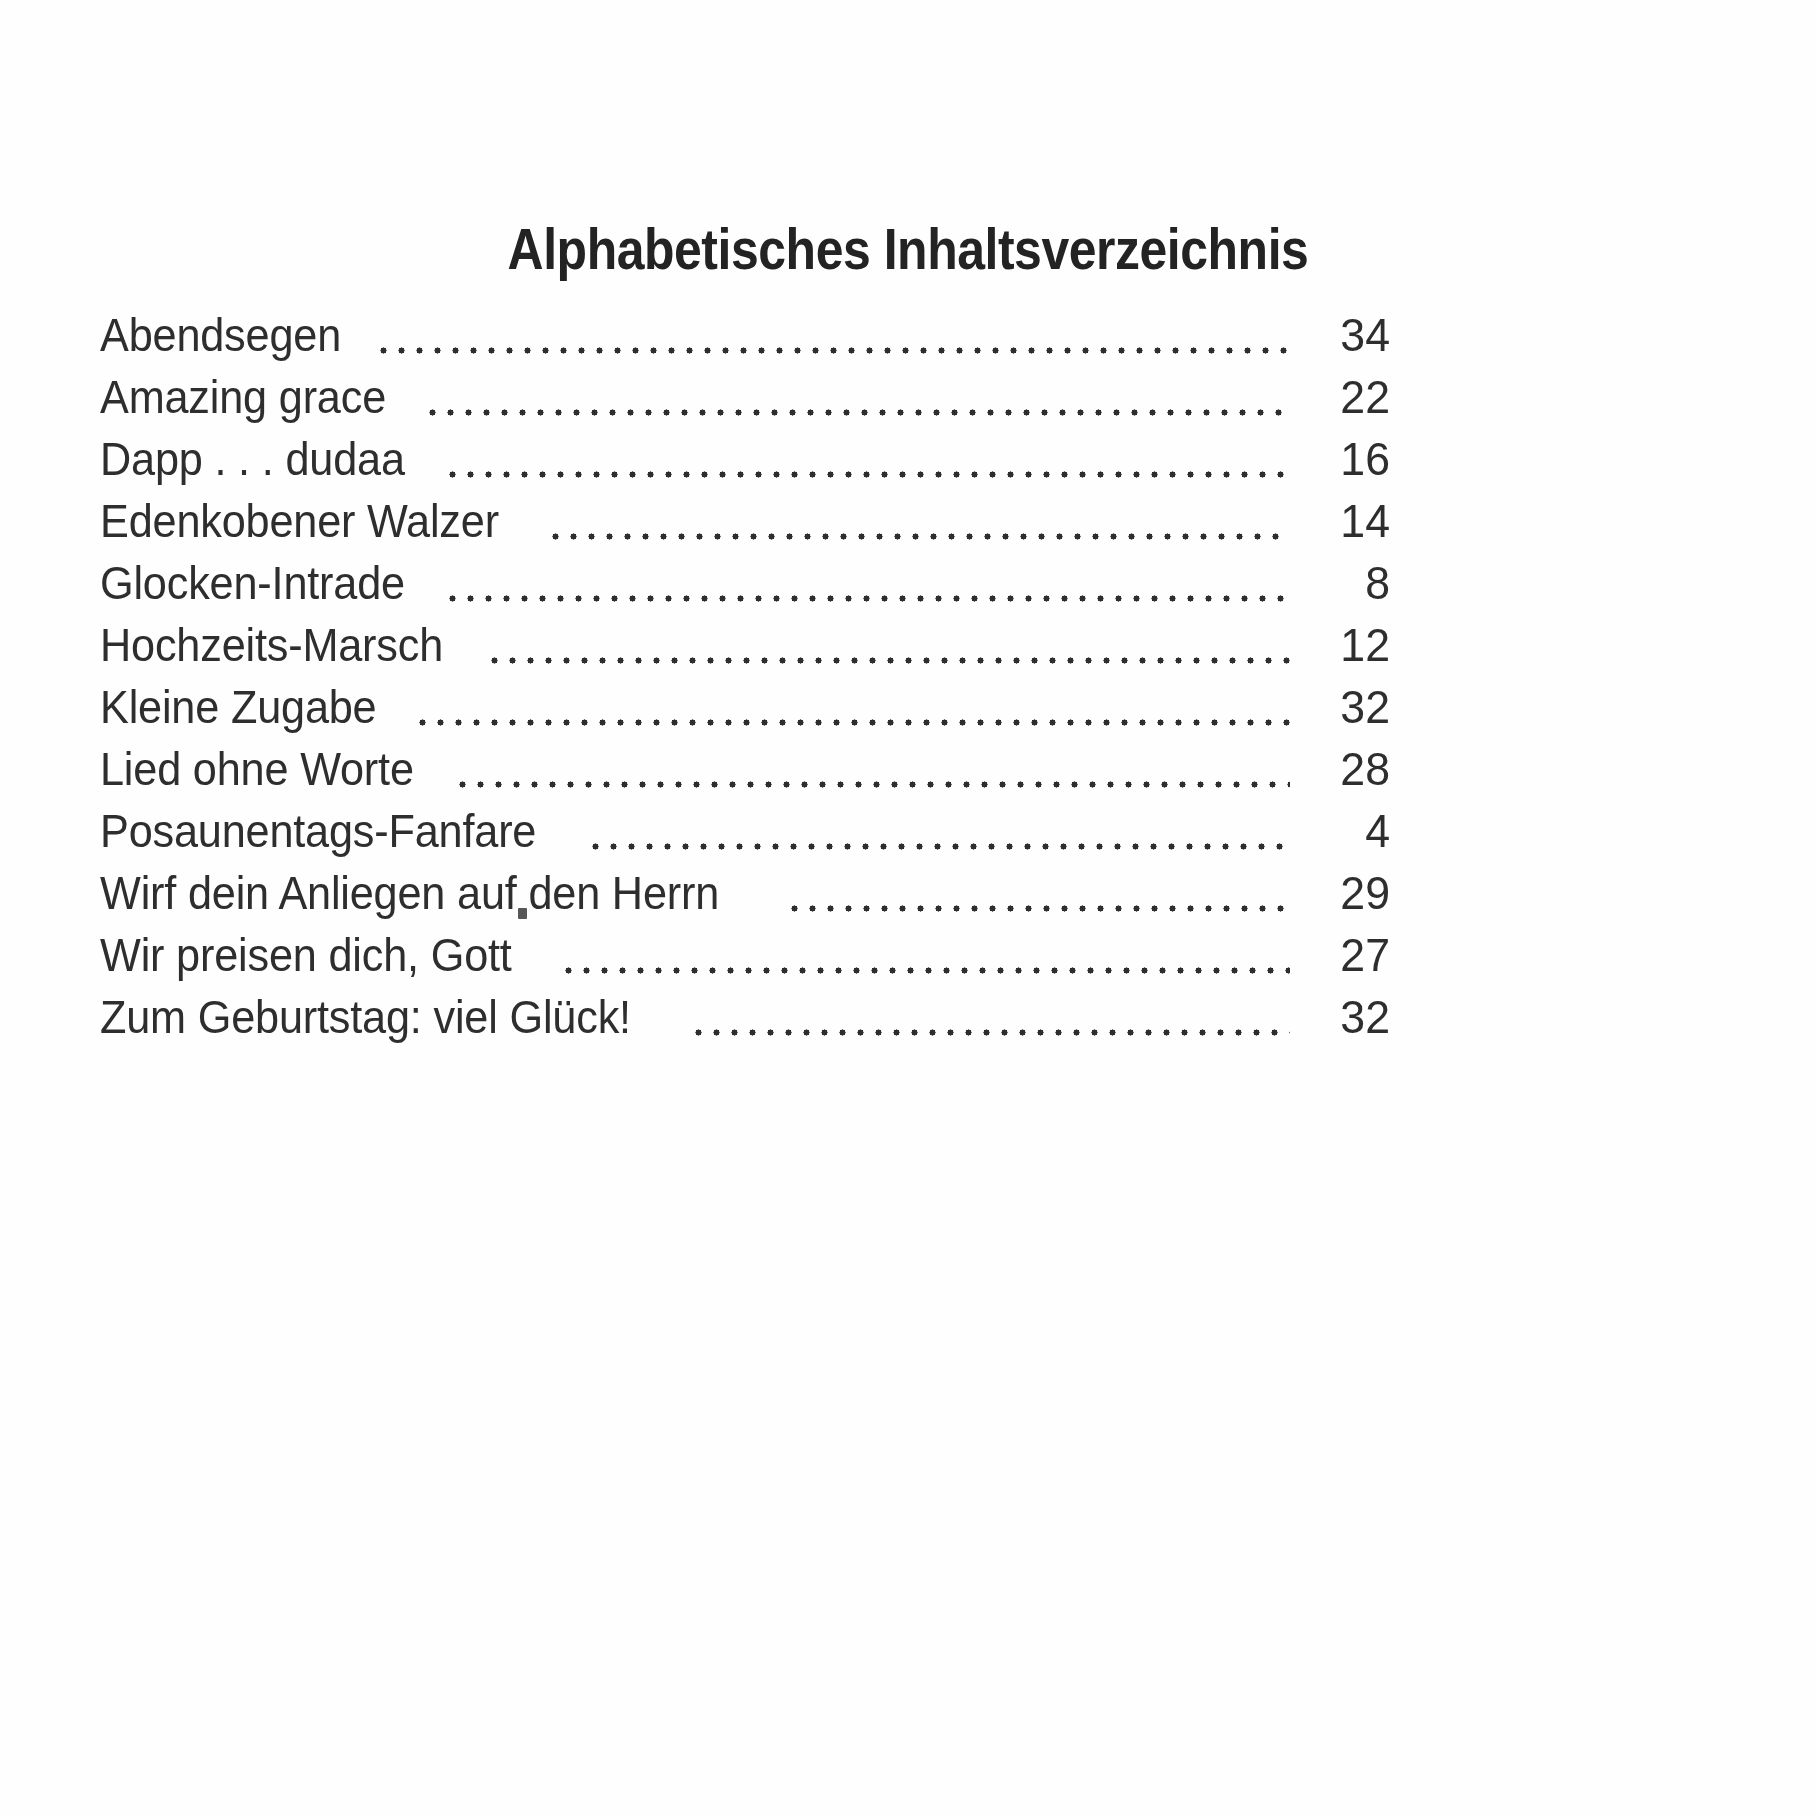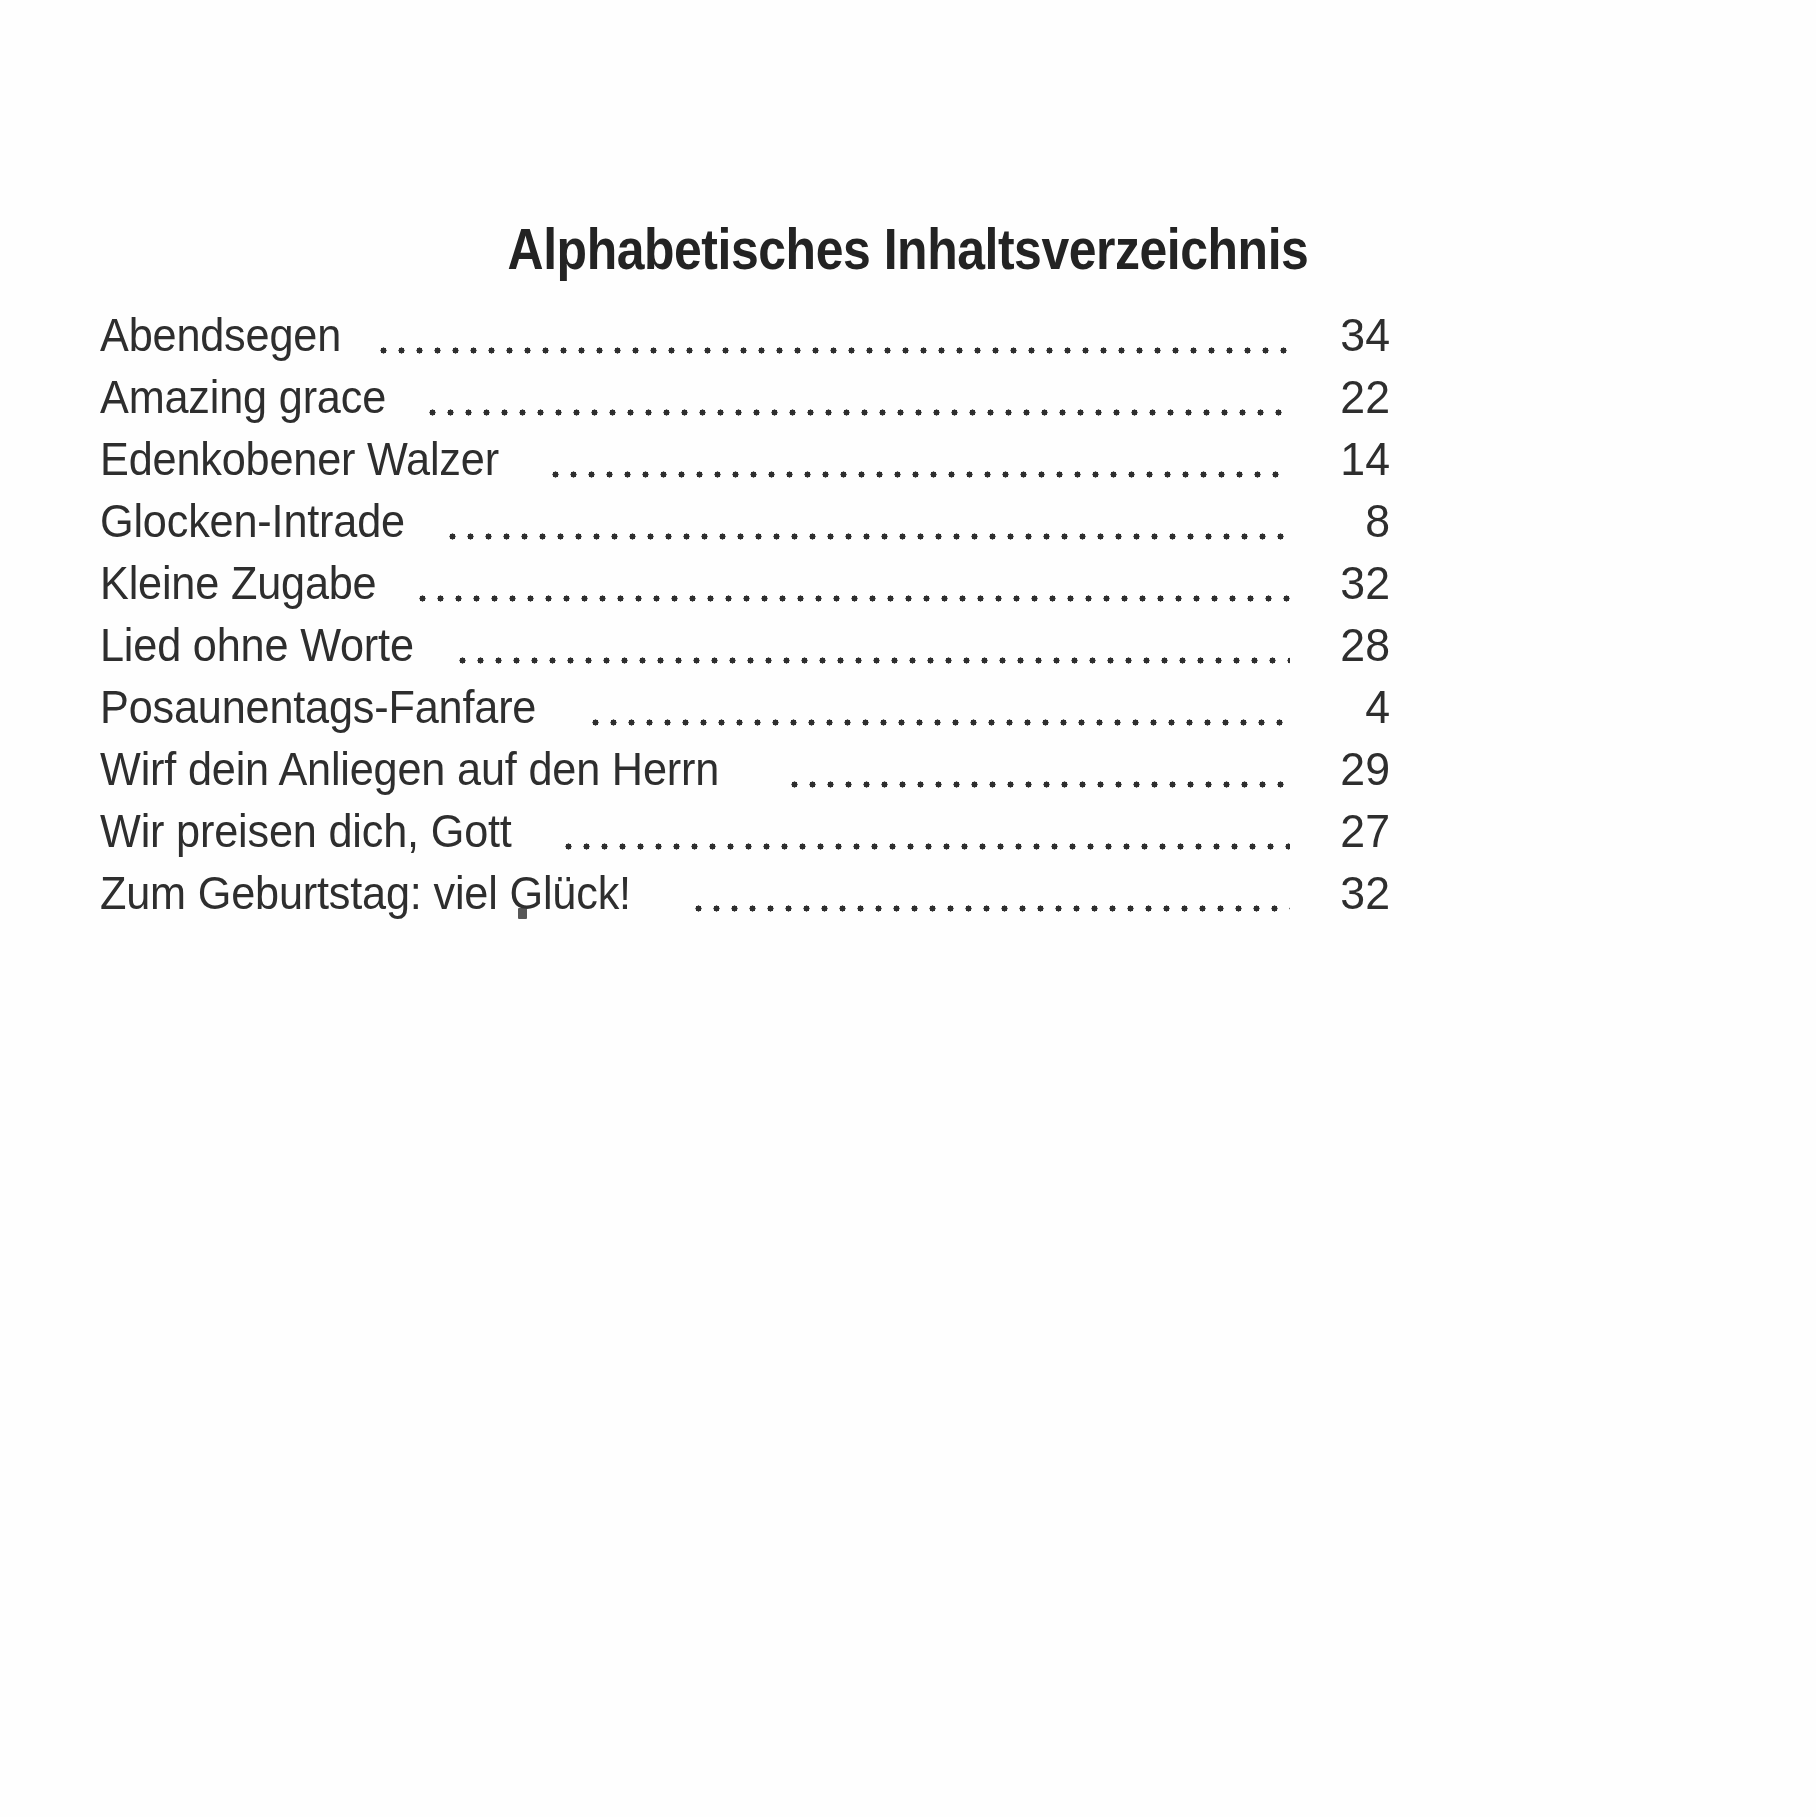--- a/index.html
+++ b/index.html
@@ -115,28 +115,38 @@
         <span class="entry-title">Abendsegen</span>
         <span class="entry-leader"></span>
         <span class="entry-page">34</span>
       </div>
       <div class="toc-entry">
         <span class="entry-title">Amazing grace</span>
         <span class="entry-leader"></span>
         <span class="entry-page">22</span>
       </div>
       <div class="toc-entry">
+        <span class="entry-title">Dapp . . . dudaa</span>
+        <span class="entry-leader"></span>
+        <span class="entry-page">16</span>
+      </div>
+      <div class="toc-entry">
         <span class="entry-title">Edenkobener Walzer</span>
         <span class="entry-leader"></span>
         <span class="entry-page">14</span>
       </div>
       <div class="toc-entry">
         <span class="entry-title">Glocken-Intrade</span>
         <span class="entry-leader"></span>
         <span class="entry-page">8</span>
+      </div>
+      <div class="toc-entry">
+        <span class="entry-title">Hochzeits-Marsch</span>
+        <span class="entry-leader"></span>
+        <span class="entry-page">12</span>
       </div>
       <div class="toc-entry">
         <span class="entry-title">Kleine Zugabe</span>
         <span class="entry-leader"></span>
         <span class="entry-page">32</span>
       </div>
       <div class="toc-entry">
         <span class="entry-title">Lied ohne Worte</span>
         <span class="entry-leader"></span>
         <span class="entry-page">28</span>

